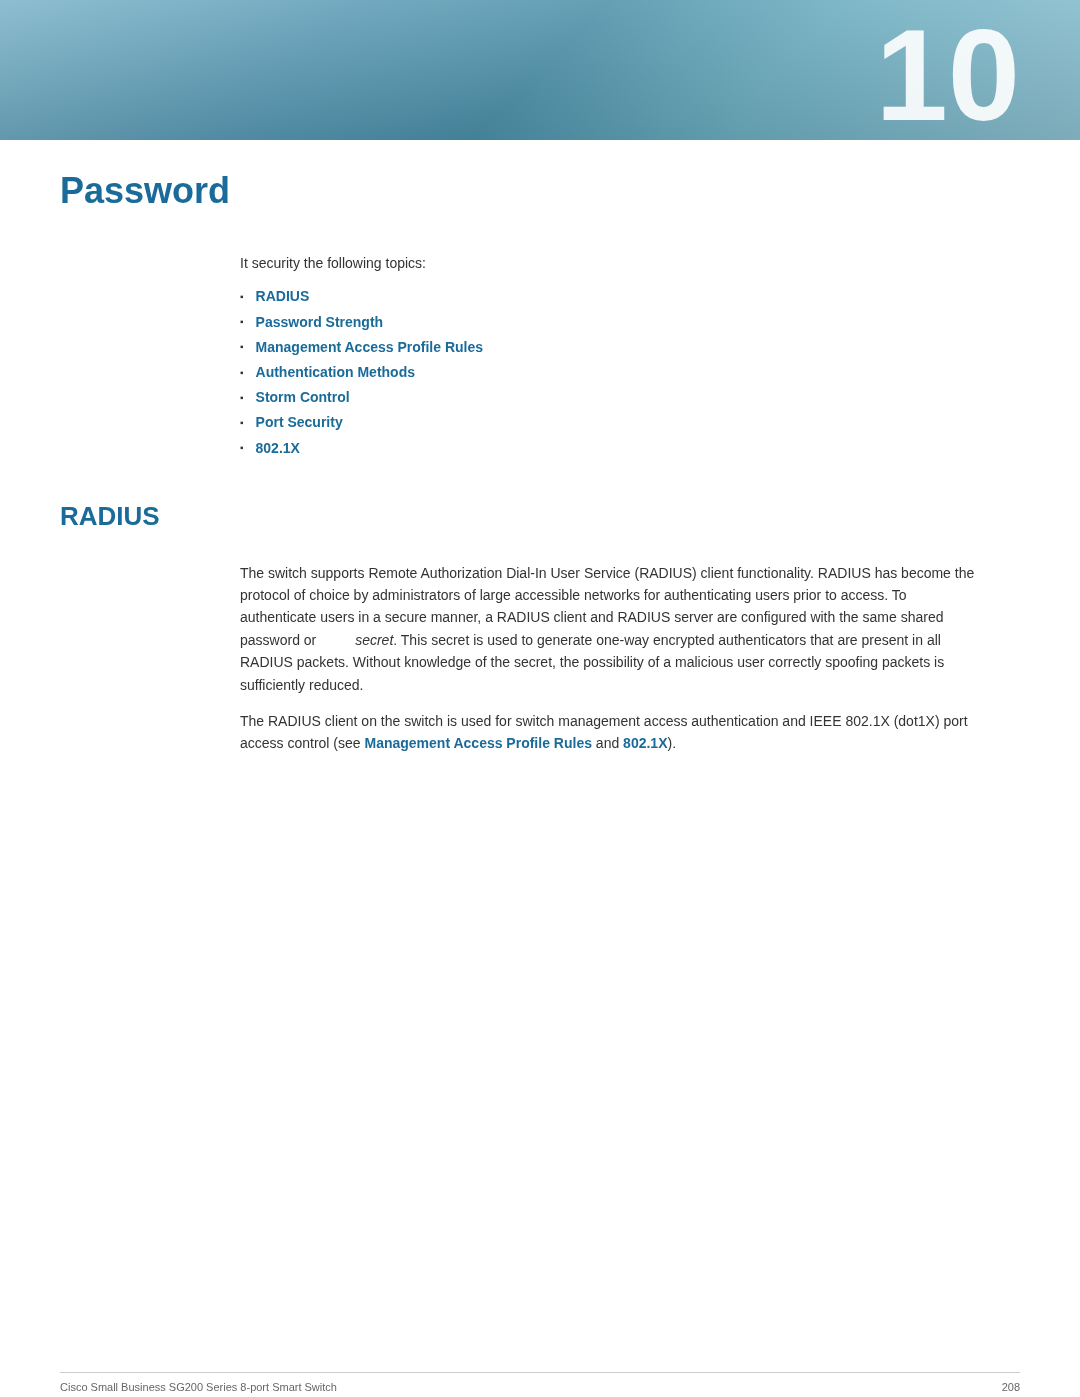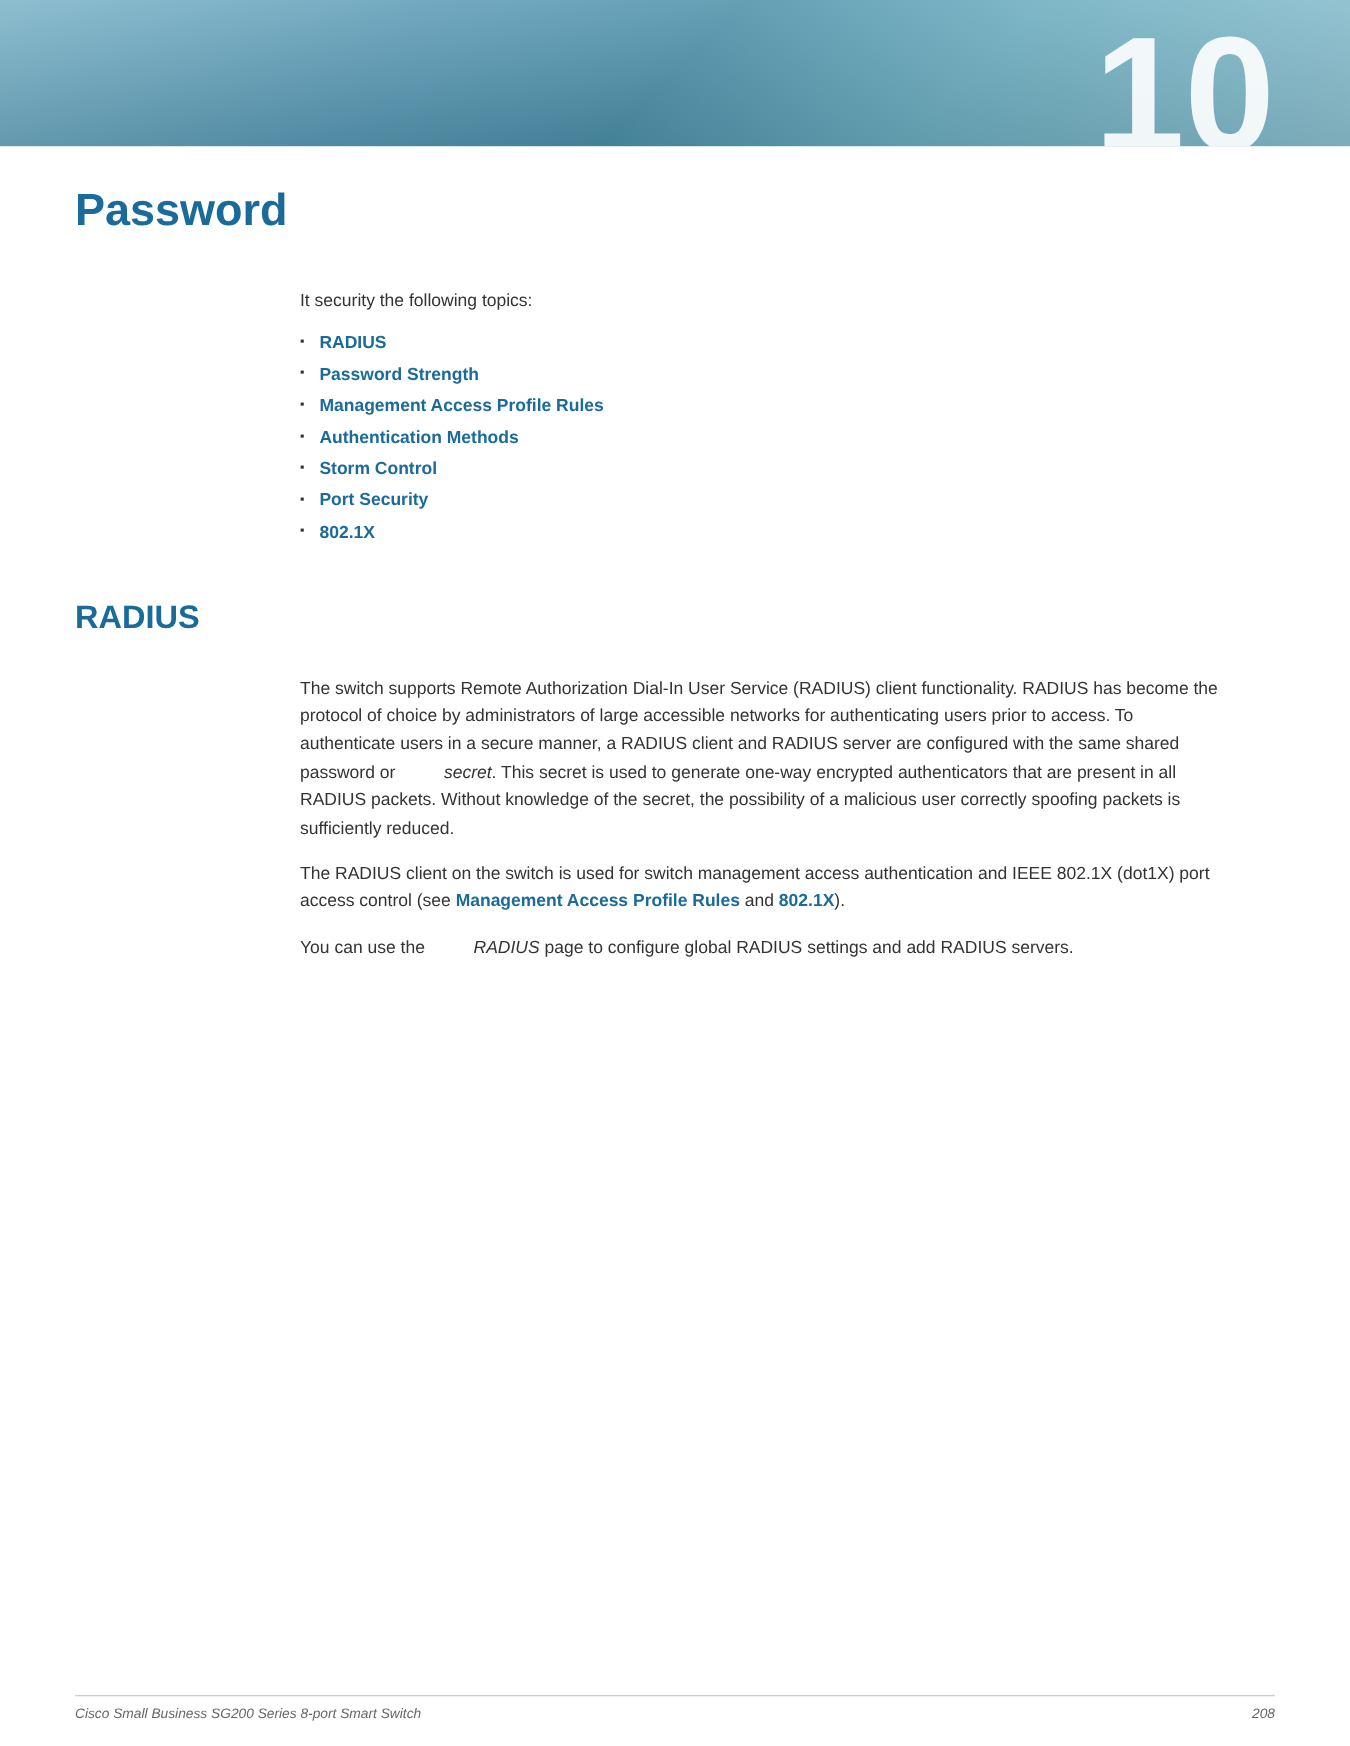--- a/index.html
+++ b/index.html
@@ -13,21 +13,21 @@
       background: #ffffff;
       color: #333333;
       width: 1080px;
       min-height: 1397px;
       position: relative;
     }
 
     
     .chapter-banner {
       width: 100%;
-      height: 117px;
+      height: 140px;
       background: linear-gradient(135deg, #7ab3c8 0%, #5a9ab5 30%, #4a8fa8 50%, #6aacbf 70%, #8bbfcf 100%);
       position: relative;
       overflow: hidden;
       padding-left: 44px;
     }
 
     .chapter-banner::before {
       content: '';
       position: absolute;
       top: 0;
@@ -132,29 +132,28 @@
 
     .body-text a {
       color: #1a6b9a;
       text-decoration: none;
       font-weight: bold;
     }
 
     
     .page-footer {
       position: absolute;
-      bottom: 20px;
+      bottom: 4px;
       left: 60px;
       right: 60px;
       border-top: 1px solid #cccccc;
       padding-top: 8px;
       display: flex;
       justify-content: space-between;
       align-items: center;
-      font-style: italic;
     }
 
     .footer-text {
       font-size: 11px;
       color: #666666;
     }
 
     .footer-page {
       font-size: 11px;
       color: #666666;
@@ -201,23 +200,20 @@
 
   <h2 class="section-heading" id="radius">RADIUS</h2>
 
   <div class="body-section">
     <p class="body-text">
       The switch supports Remote Authorization Dial-In User Service (RADIUS) client functionality. RADIUS has become the protocol of choice by administrators of large accessible networks for authenticating users prior to access. To authenticate users in a secure manner, a RADIUS client and RADIUS server are configured with the same shared password or <em>secret</em>. This secret is used to generate one-way encrypted authenticators that are present in all RADIUS packets. Without knowledge of the secret, the possibility of a malicious user correctly spoofing packets is sufficiently reduced.
     </p>
     <p class="body-text">
       The RADIUS client on the switch is used for switch management access authentication and IEEE 802.1X (dot1X) port access control (see <a href="#management-access-profile-rules">Management Access Profile Rules</a> and <a href="#dot1x">802.1X</a>).
     </p>
-    <p class="body-text">
-      You can use the <em>RADIUS</em> page to configure global RADIUS settings and add RADIUS servers.
-    </p>
   </div>
 
 </div>
 
 <div class="page-footer">
   <span class="footer-text">Cisco Small Business SG200 Series 8-port Smart Switch</span>
   <span class="footer-page">208</span>
 </div>
 
 </body></html>

